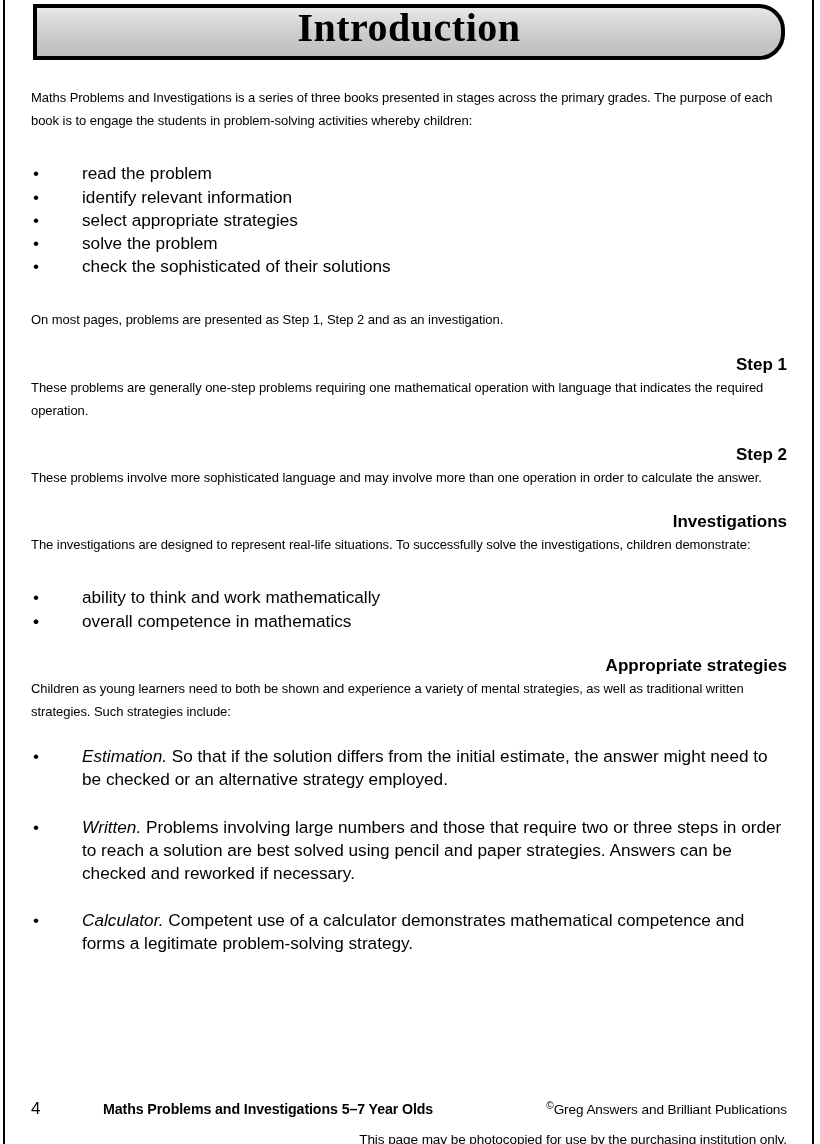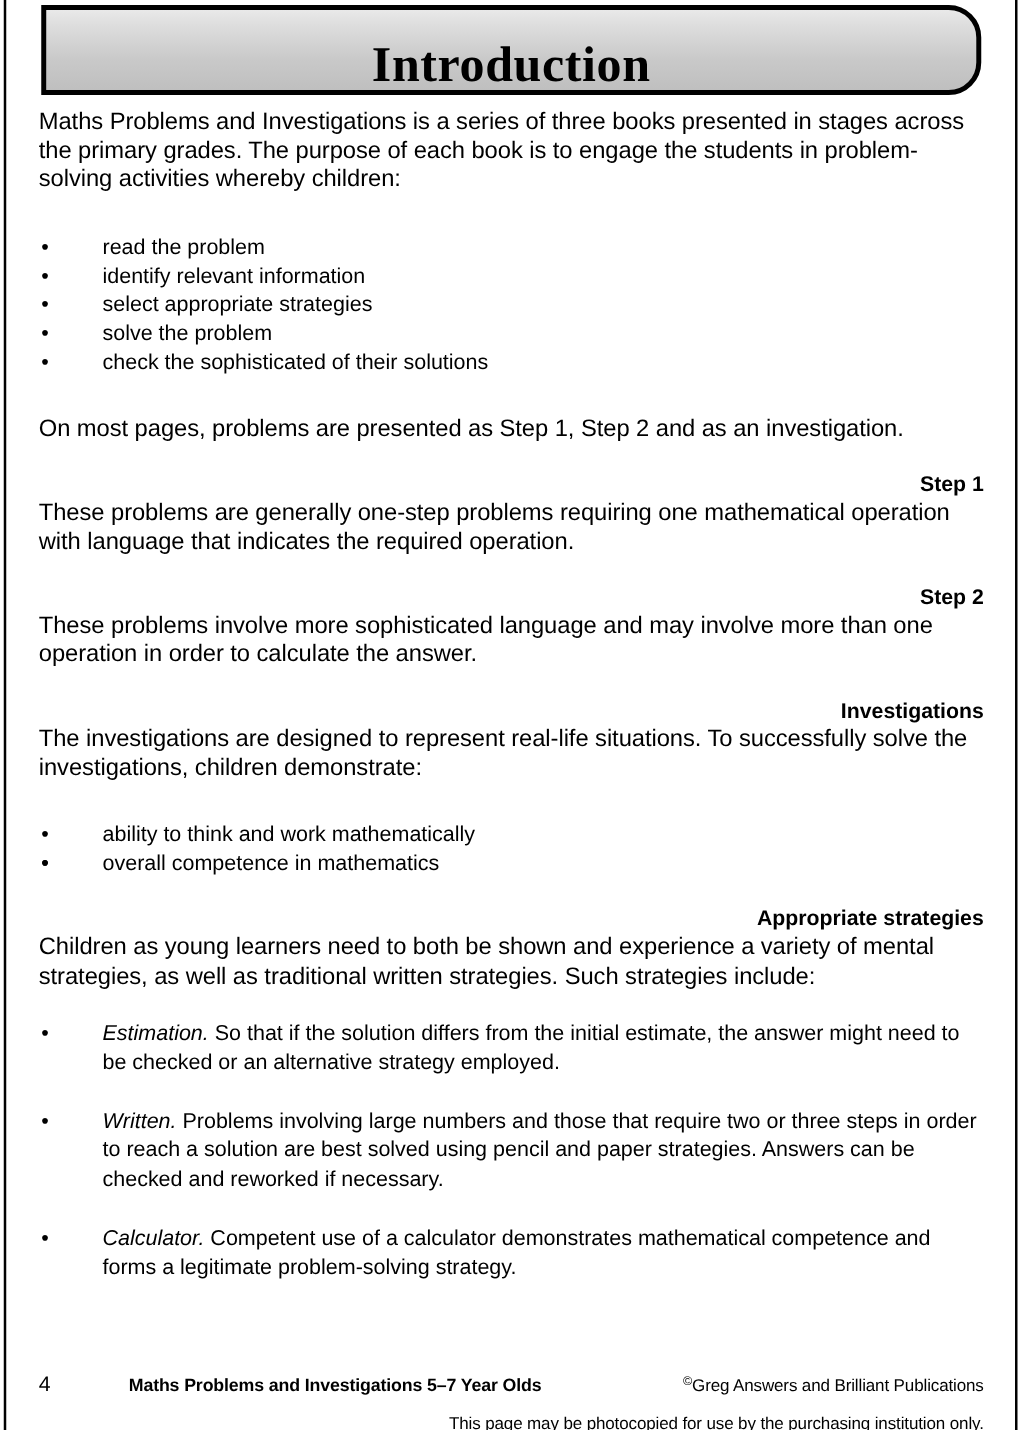--- a/index.html
+++ b/index.html
@@ -33,27 +33,27 @@
     height: 1144px;
     background: #000;
   }
 
   
   .banner {
     position: absolute;
     left: 33px;
     top: 4px;
     width: 752px;
-    height: 72px;
+    height: 56px;
     box-sizing: border-box;
     border: 4px solid #000000;
     border-radius: 0 26px 26px 0;
     background: linear-gradient(to bottom, #e9e9e9 0%, #dedede 18%, #c9c9c9 62%, #bfbfbf 100%);
     display: flex;
-    align-items: flex-end;
+    align-items: flex-start;
     justify-content: center;
   }
   .banner-title {
     font-family: "Liberation Serif", "DejaVu Serif", serif;
     font-weight: bold;
     font-size: 40px;
     letter-spacing: 0.5px;
     line-height: 1;
     color: #000;
   }
@@ -61,21 +61,21 @@
   
   .content {
     position: absolute;
     left: 31px;
     top: 86px;
     width: 756px;
   }
 
   p.para {
     margin: 0;
-    font-size: 19px;
+    font-size: 13px;
     line-height: 23.2px;
     letter-spacing: -0.05px;
   }
 
   h3.head {
     margin: 0;
     font-size: 17px;
     font-weight: bold;
     line-height: 22px;
     text-align: right;

